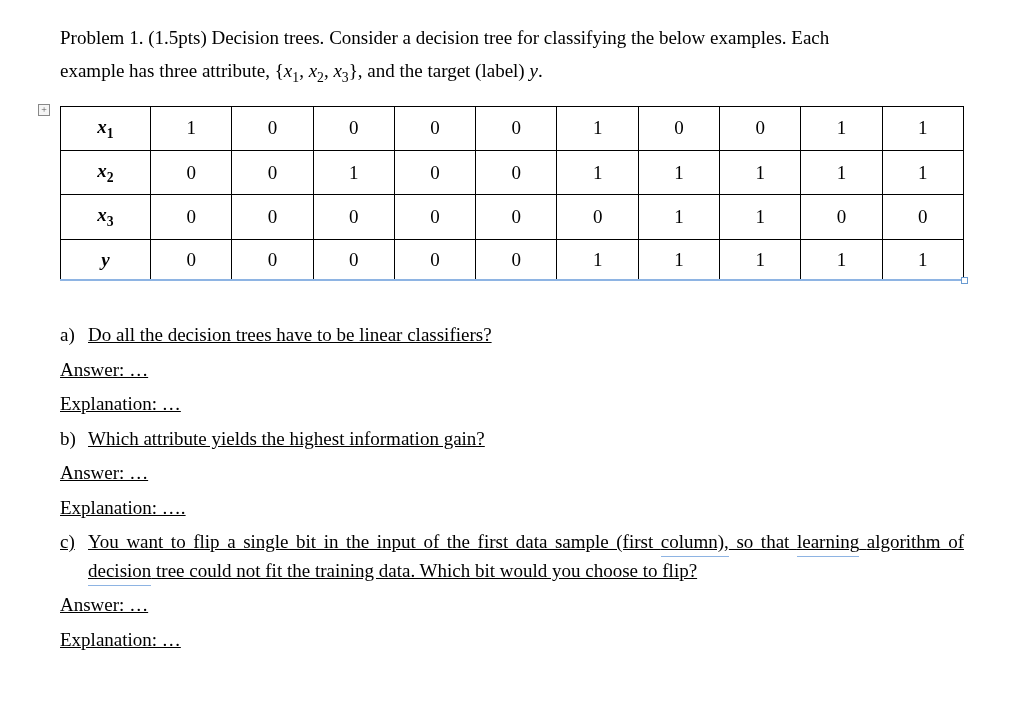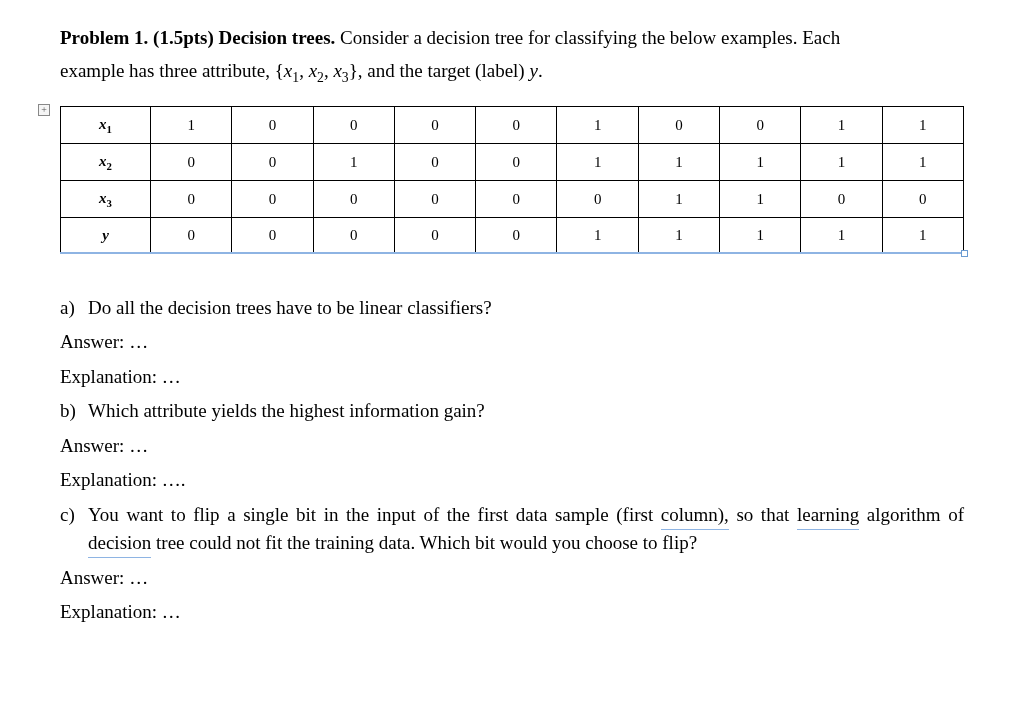--- a/index.html
+++ b/index.html
@@ -13,21 +13,21 @@
       color: #000;
       background: #fff;
       padding: 24px 60px 30px 60px;
       width: 1024px;
       line-height: 1.5;
     }
     .problem-header {
       margin-bottom: 4px;
     }
     .problem-header .bold {
-      font-weight: bold;
+      font-weight: normal;
     }
     .problem-line2 {
       margin-bottom: 18px;
     }
     .expand-marker {
       position: absolute;
       left: 38px;
       margin-top: -2px;
       width: 12px;
       height: 12px;
@@ -42,21 +42,21 @@
       border-collapse: collapse;
       width: 100%;
       margin-bottom: 32px;
       table-layout: fixed;
       position: relative;
     }
     .data-table td, .data-table th {
       border: 1px solid #000;
       text-align: center;
       padding: 6px 0;
-      font-size: 15px;
+      font-size: 19px;
       font-weight: normal;
     }
     .data-table th {
       font-style: italic;
       font-family: 'Times New Roman', Times, serif;
     }
     .data-table .header-cell {
       width: 90px;
       font-weight: bold;
       font-style: italic;
@@ -84,20 +84,21 @@
       right: -4px;
       bottom: -3px;
       width: 7px;
       height: 7px;
       border: 1px solid #6a9bd1;
       background: #fff;
       pointer-events: none;
     }
     .question-block {
       margin-top: 40px;
+      text-decoration: underline;
     }
     .question-item {
       margin-bottom: 6px;
       text-align: justify;
     }
     .q-letter {
       display: inline-block;
       width: 28px;
     }
     .answer-line, .explanation-line {

